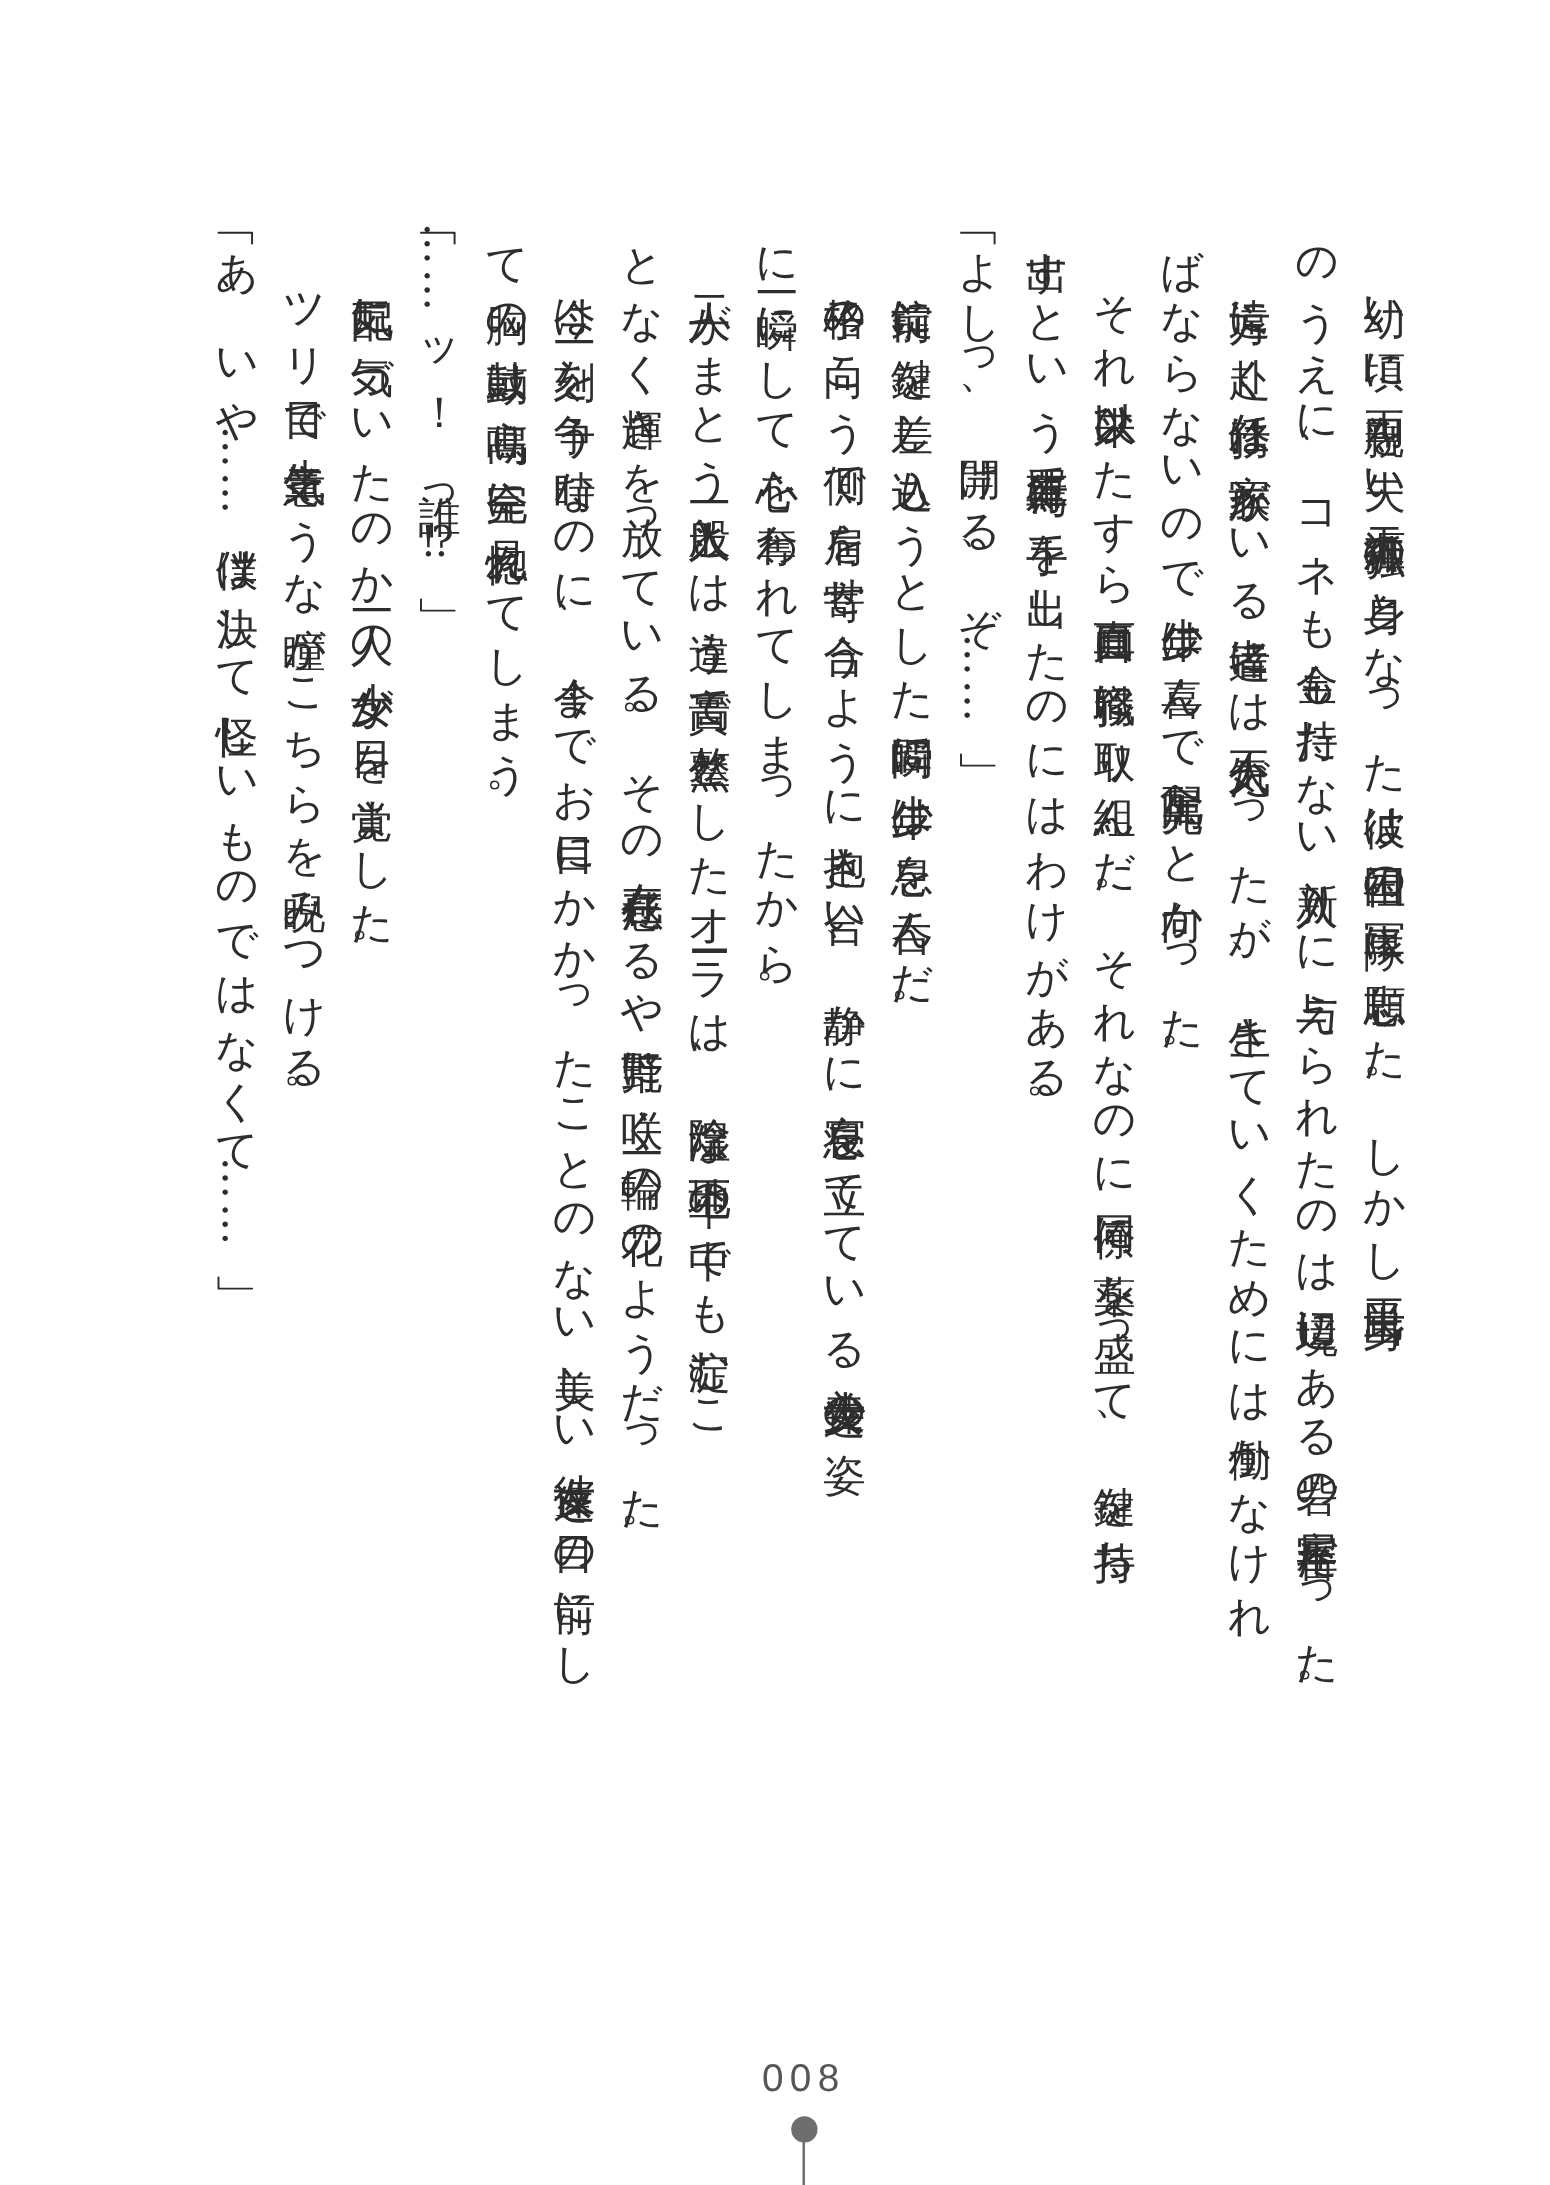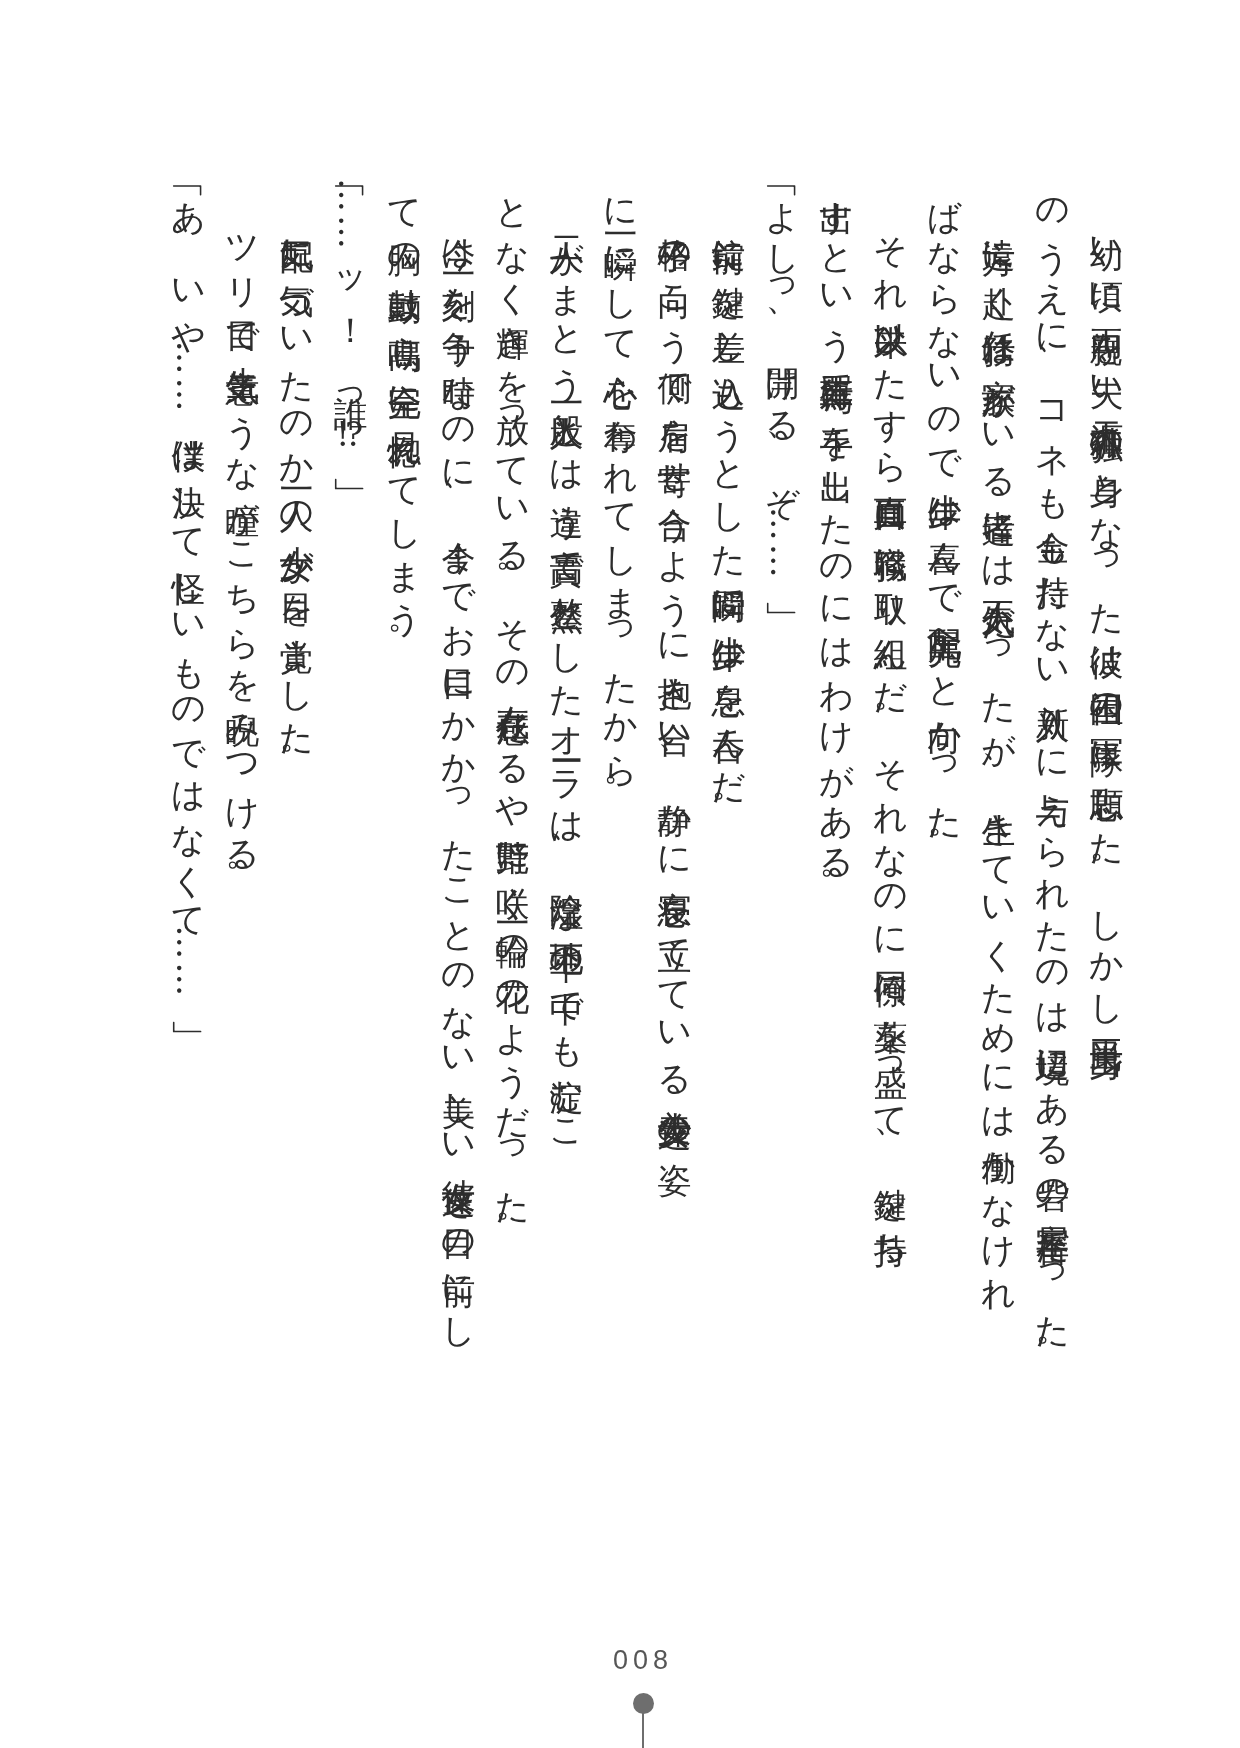--- a/index.html
+++ b/index.html
@@ -34,21 +34,21 @@
   }
   
   .page-number {
     position: absolute;
     left: 563px;
     top: 1645px;
     width: 160px;
     text-align: center;
     font-family: "Liberation Sans", sans-serif;
     font-weight: 300;
-    font-size: 27px;
+    font-size: 31px;
     letter-spacing: 5px;
     color: #565656;
   }
   .footer-dot {
     position: absolute;
     left: 633px;
     top: 1693px;
     width: 21px;
     height: 21px;
     border-radius: 50%;

